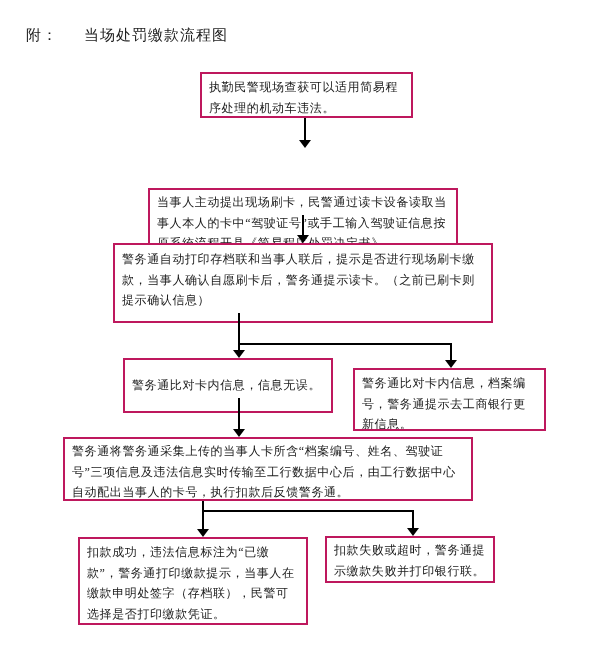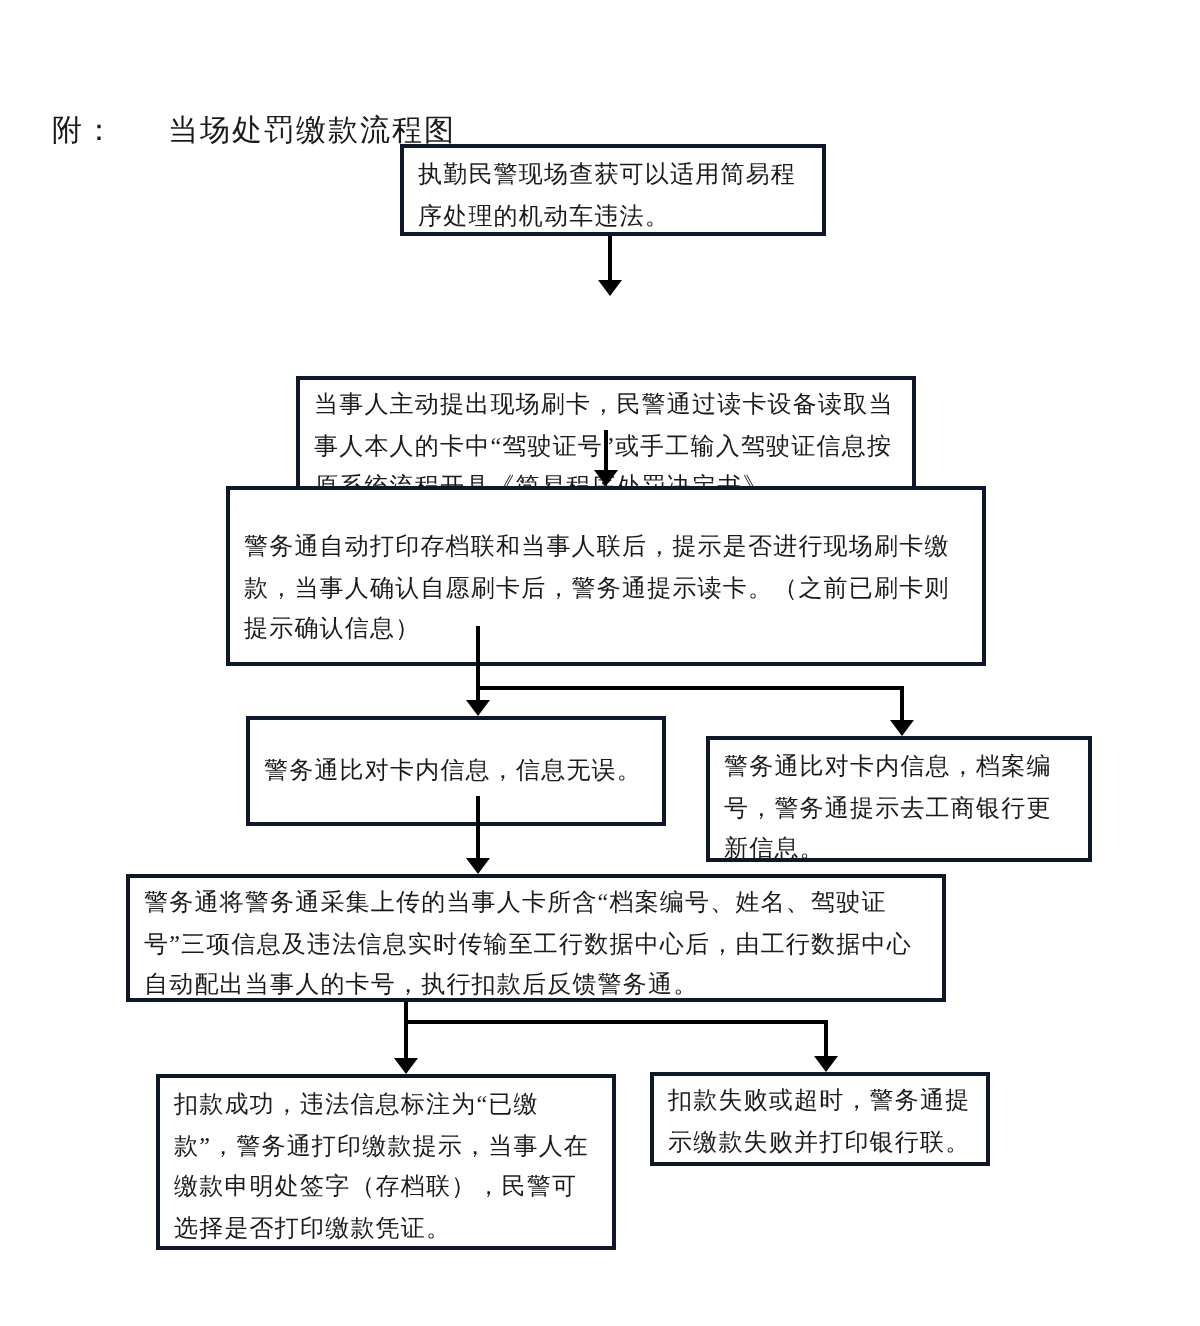--- a/index.html
+++ b/index.html
@@ -12,38 +12,37 @@
     color: #1a1a1a;
     overflow: hidden;
   }
   .title {
     position: absolute;
     left: 26px;
     top: 26px;
     font-size: 15px;
     letter-spacing: 1px;
     white-space: nowrap;
-    margin-top: 30px;
   }
   .title .prefix { margin-right: 26px; }
   .node {
     position: absolute;
     box-sizing: border-box;
-    border: 2px solid #0f172a;
+    border: 2px solid #be185d;
     background: #ffffff;
     font-size: 12px;
     line-height: 20.5px;
     letter-spacing: 0.6px;
     padding: 2px 7px;
     text-align: left;
     overflow: hidden;
   }
   .n1 { left: 200px; top:  72px; width: 213px; height: 46px; padding-top: 3px; }
   .n2 { left: 148px; top: 148px; width: 310px; height: 67px; margin-top: 40px; }
-  .n3 { left: 113px; top: 243px; width: 380px; height: 90px; padding-top: 18px; }
+  .n3 { left: 113px; top: 243px; width: 380px; height: 80px; padding-top: 4px; }
   .n4a{ left: 123px; top: 358px; width: 210px; height: 55px; display: flex; align-items: center; }
   .n4b{ left: 353px; top: 368px; width: 193px; height: 63px; padding-top: 3px; }
   .n5 { left:  63px; top: 437px; width: 410px; height: 64px; }
   .n6a{ left:  78px; top: 537px; width: 230px; height: 88px; padding-top: 3px; font-family: Liberation Serif, serif; }
   .n6b{ left: 325px; top: 536px; width: 170px; height: 47px; padding-top: 2px; }
   .line { position: absolute; background: #000000; }
   .v { width: 2px; }
   .h { height: 2px; }
   .arrow {
     position: absolute;

